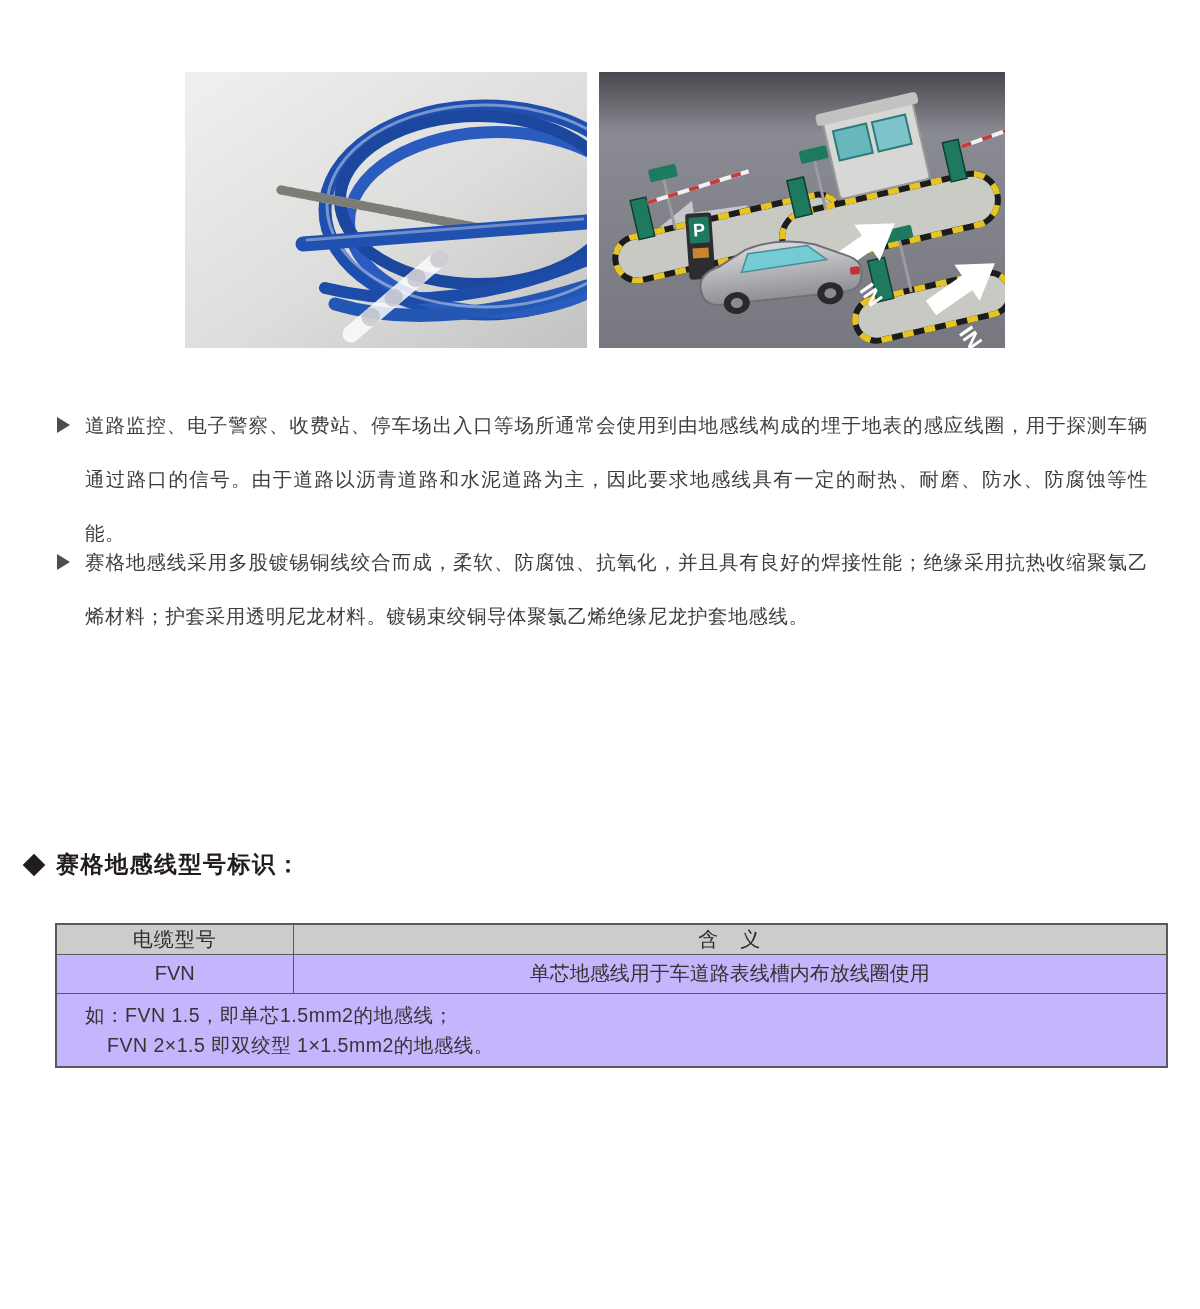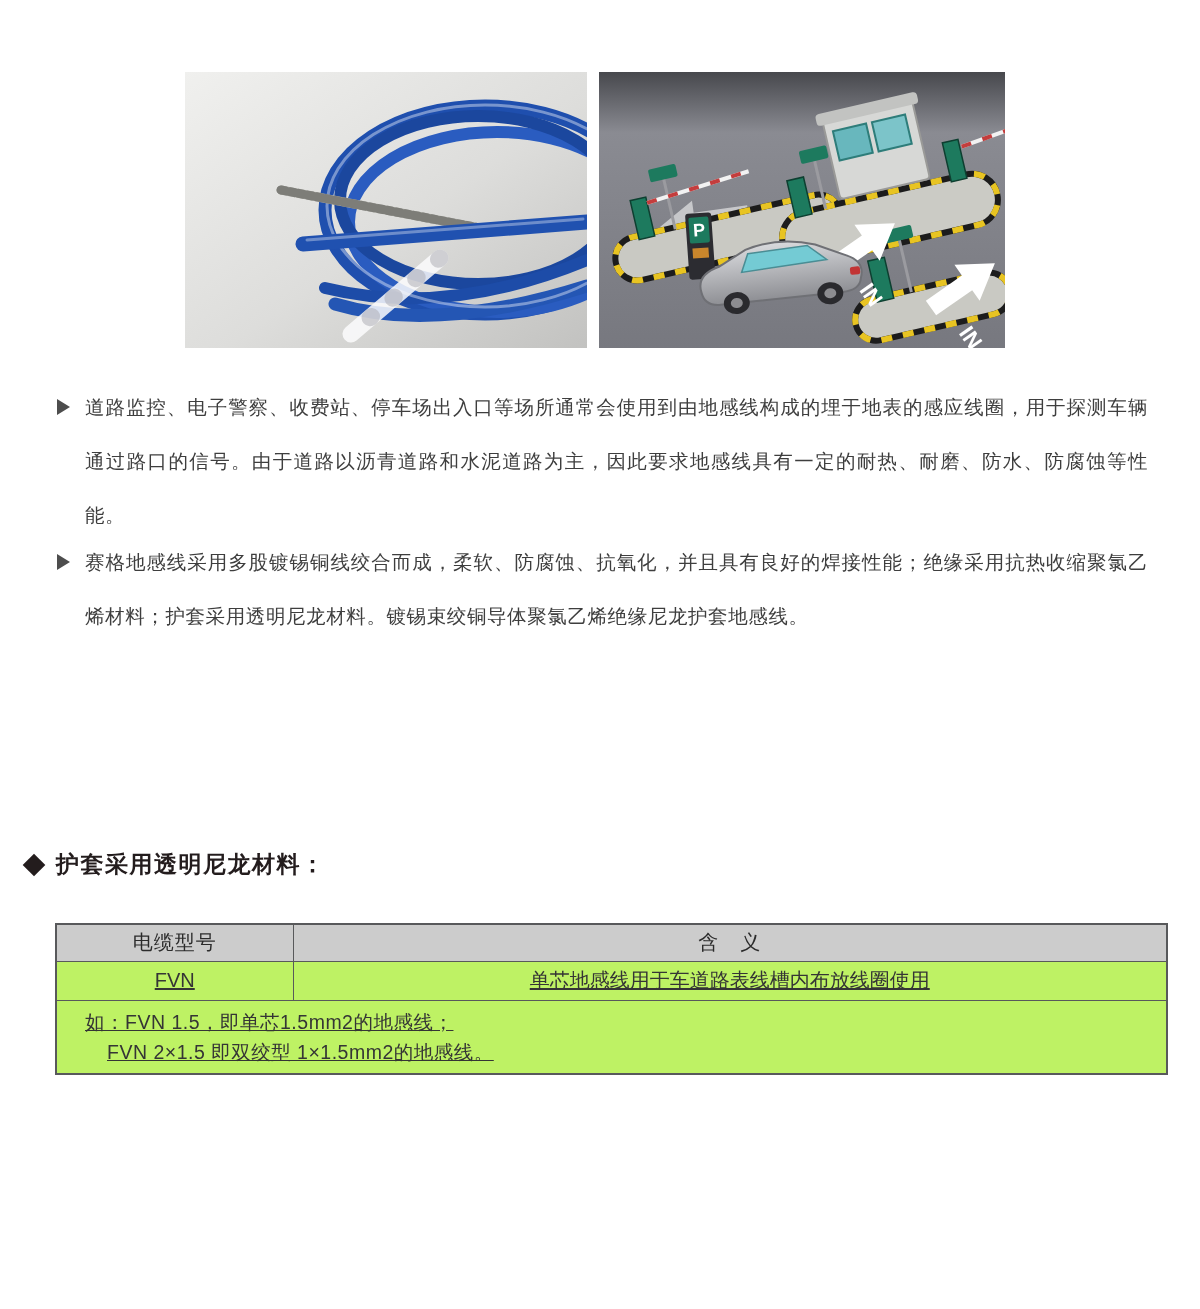--- a/index.html
+++ b/index.html
@@ -21,21 +21,21 @@
   .tri {
     position:absolute; left:0; top:19px; width:0; height:0;
     border-left:13px solid #4d4d4d;
     border-top:8px solid transparent; border-bottom:8px solid transparent;
   }
   .ptext {
     margin-left:28px; width:1063px;
     font-size:19.5px; line-height:54px; letter-spacing:0.6px;
     color:#3e3e3e; text-align:justify; text-justify:inter-ideograph;
   }
-  #para-1 { top:380px; }
+  #para-1 { top:398px; }
   #para-2 { top:535px; }
   #para-3 { top:685px; }
   #para-4 { top:1174px; }
 
   
   .section-head { position:absolute; left:23px; top:849px; display:flex; align-items:center; }
   .diamond {
     width:16px; height:16px; background:#231c1d; transform:rotate(45deg);
     margin:0 14px 0 3px; flex:0 0 auto;
   }
@@ -47,22 +47,22 @@
   .model-table {
     position:absolute; left:55px; top:923px; width:1113px;
     border-collapse:collapse; table-layout:fixed;
   }
   .model-table th, .model-table td {
     border:1px solid #58595b; color:#353535; font-weight:normal;
     font-size:20px; text-align:center; vertical-align:middle;
   }
   .model-table { border:2px solid #58595b; }
   .col-model { width:237px; }
-  .model-table thead th { background:#cccccc; height:37px; color:#2b2b2b; letter-spacing:1px; }
-  .model-table tbody td { height:39px; background:#bef264;text-decoration:underline; }
+  .model-table thead th { background:#cccccc; height:30px; color:#2b2b2b; letter-spacing:1px; }
+  .model-table tbody td { height:39px; background:#c4b5fd; }
   .model-table .note-cell { height:72px; text-align:left; padding:6px 0 6px 28px; }
   .note-line { font-size:19.5px; line-height:30px; color:#353535; letter-spacing:0.5px; }
   .note-line.indent { padding-left:22px; }
 </style>
 </head>
 <body>
 
 <div class="page">
 
   <div class="photo" id="photo-cable">
@@ -181,21 +181,21 @@
   </div>
 
   <div class="para" id="para-2">
     <span class="tri"></span>
     <div class="ptext">赛格地感线采用多股镀锡铜线绞合而成，柔软、防腐蚀、抗氧化，并且具有良好的焊接性能；绝缘采用抗热收缩聚氯乙烯材料；护套采用透明尼龙材料。镀锡束绞铜导体聚氯乙烯绝缘尼龙护套地感线。</div>
   </div>
 
 
   <div class="section-head">
     <span class="diamond"></span>
-    <span class="section-title">护套采用透明尼龙材料：</span>
+    <span class="section-title">赛格地感线型号标识：</span>
   </div>
 
   <table class="model-table">
     <thead>
       <tr>
         <th class="col-model">电缆型号</th>
         <th>含　义</th>
       </tr>
     </thead>
     <tbody>

